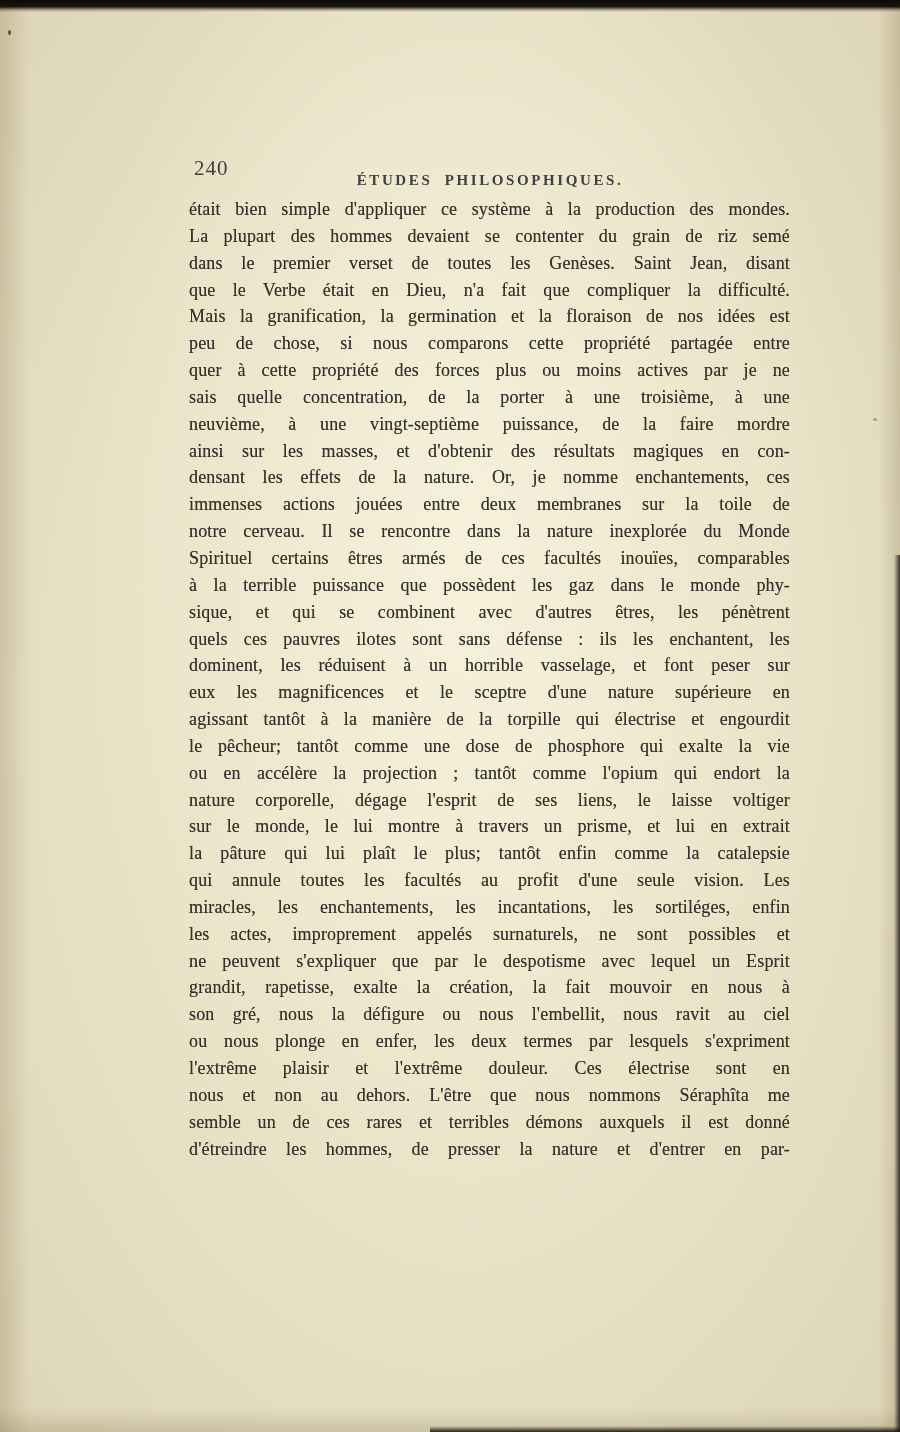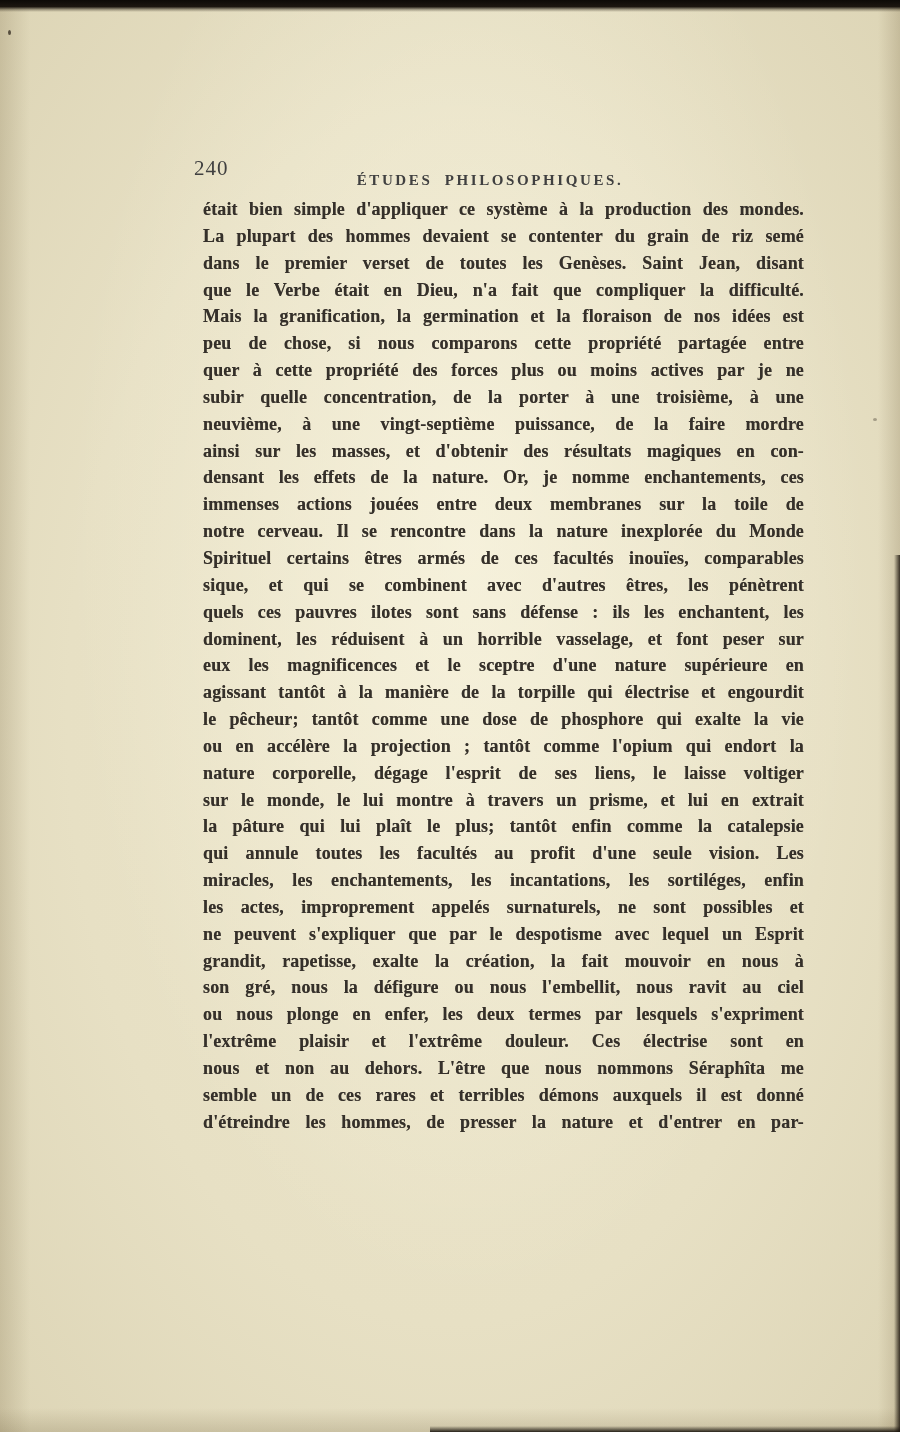--- a/index.html
+++ b/index.html
@@ -76,25 +76,24 @@
     font-size: 15px;
     font-weight: 700;
     letter-spacing: 2.6px;
     word-spacing: 6px;
     margin-top: 12px;
   }
 
   .body-text {
     position: absolute;
     top: 196px;
-    left: 203px;
+    left: 189px;
     width: 601px;
     color: #35302a;
     font-size: 18px;
-    font-weight: bold;
   }
   .line {
     line-height: 26.85px;
     height: 26.85px;
     text-align: justify;
     text-align-last: justify;
     -moz-text-align-last: justify;
     letter-spacing: 0.15px;
     word-spacing: 0.06em;
     text-shadow: 0 0 0.4px rgba(53,48,42,0.6);
@@ -119,27 +118,28 @@
 </div>
 
 <div class="body-text">
     <div class="line">était bien simple d'appliquer ce système à la production des mondes.</div>
     <div class="line">La plupart des hommes devaient se contenter du grain de riz semé</div>
     <div class="line">dans le premier verset de toutes les Genèses. Saint Jean, disant</div>
     <div class="line">que le Verbe était en Dieu, n'a fait que compliquer la difficulté.</div>
     <div class="line">Mais la granification, la germination et la floraison de nos idées est</div>
     <div class="line">peu de chose, si nous comparons cette propriété partagée entre</div>
     <div class="line">quer à cette propriété des forces plus ou moins actives par je ne</div>
-    <div class="line">subir quelle concentration, de la porter à une troisième, à une</div>
+    <div class="line">sais quelle concentration, de la porter à une troisième, à une</div>
     <div class="line">neuvième, à une vingt-septième puissance, de la faire mordre</div>
     <div class="line">ainsi sur les masses, et d'obtenir des résultats magiques en con-</div>
     <div class="line">densant les effets de la nature. Or, je nomme enchantements, ces</div>
     <div class="line">immenses actions jouées entre deux membranes sur la toile de</div>
     <div class="line">notre cerveau. Il se rencontre dans la nature inexplorée du Monde</div>
     <div class="line">Spirituel certains êtres armés de ces facultés inouïes, comparables</div>
+    <div class="line">à la terrible puissance que possèdent les gaz dans le monde phy-</div>
     <div class="line">sique, et qui se combinent avec d'autres êtres, les pénètrent</div>
     <div class="line">quels ces pauvres ilotes sont sans défense : ils les enchantent, les</div>
     <div class="line">dominent, les réduisent à un horrible vasselage, et font peser sur</div>
     <div class="line">eux les magnificences et le sceptre d'une nature supérieure en</div>
     <div class="line">agissant tantôt à la manière de la torpille qui électrise et engourdit</div>
     <div class="line">le pêcheur; tantôt comme une dose de phosphore qui exalte la vie</div>
     <div class="line">ou en accélère la projection ; tantôt comme l'opium qui endort la</div>
     <div class="line">nature corporelle, dégage l'esprit de ses liens, le laisse voltiger</div>
     <div class="line">sur le monde, le lui montre à travers un prisme, et lui en extrait</div>
     <div class="line">la pâture qui lui plaît le plus; tantôt enfin comme la catalepsie</div>

